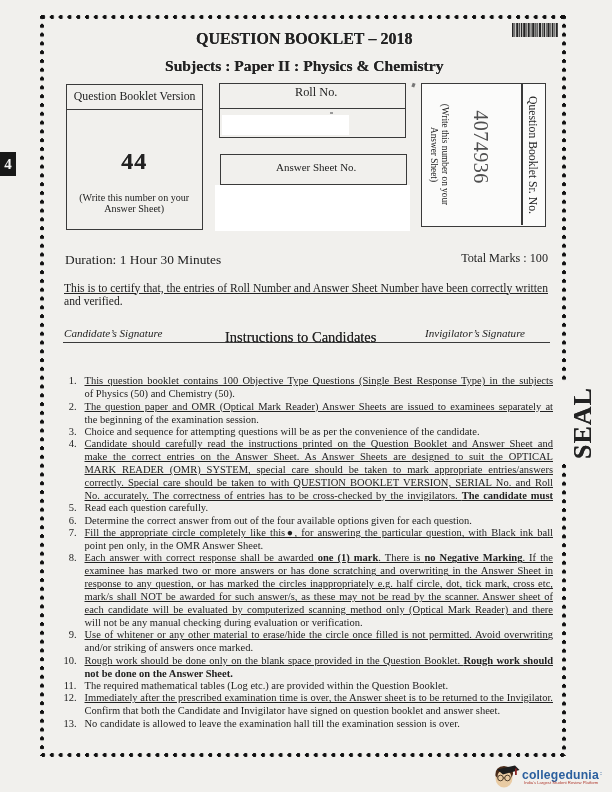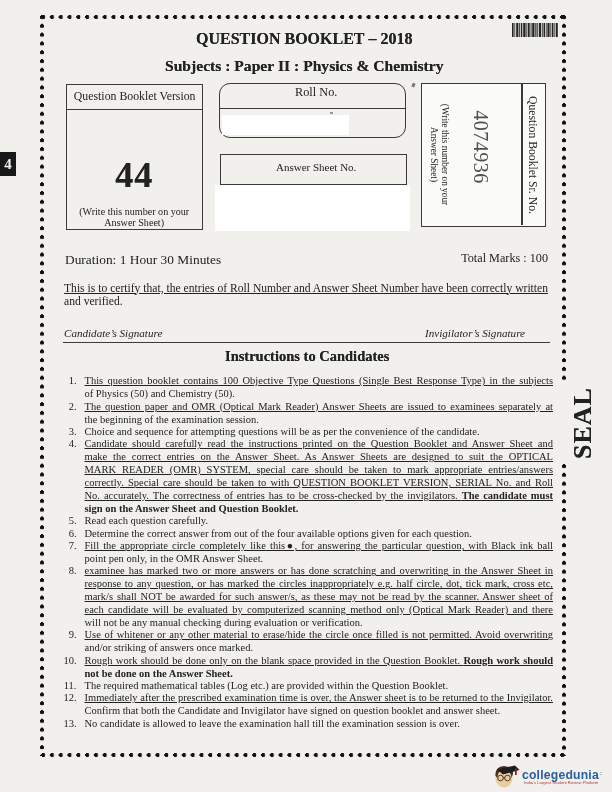--- a/index.html
+++ b/index.html
@@ -54,25 +54,25 @@
         <rect x="42.4" y="0" width="0.9" height="14"></rect>
       <rect x="44.0" y="0" width="1.8" height="14"></rect>
     </g>
   </svg>
 
   <div class="abs sh" id="title1" style="left:196px;top:30px;font-size:16px;font-weight:bold;line-height:17px;white-space:nowrap;">QUESTION&nbsp;BOOKLET&nbsp;–&nbsp;2018</div>
   <div class="abs sh" id="title2" style="left:165px;top:48.5px;font-size:15.6px;font-weight:bold;line-height:17px;white-space:nowrap;margin-top:8px;">Subjects&nbsp;:&nbsp;Paper&nbsp;II&nbsp;:&nbsp;Physics&nbsp;&amp;&nbsp;Chemistry</div>
 
   <div class="abs box" style="left:65.5px;top:83.5px;width:135.4px;height:144px;">
     <div class="ctr" style="border-bottom:1.3px solid #3a3a3a;height:19.5px;font-size:11.8px;line-height:13px;padding-top:5.2px;padding-left:1px;">Question Booklet Version</div>
-    <div class="ctr sh" style="margin-top:49px;font-size:36px;line-height:32px;font-weight:bold;letter-spacing:1px;">44</div>
+    <div class="ctr sh" style="margin-top:35px;font-size:24px;line-height:32px;font-weight:bold;letter-spacing:1px;">44</div>
     <div class="ctr" style="margin-top:14.5px;font-size:10.1px;line-height:11.5px;">(Write this number on your<br>Answer Sheet)</div>
   </div>
 
-  <div class="abs box" style="left:219px;top:83px;width:185.4px;height:53.4px;border-radius:11px;">
+  <div class="abs box" style="left:219px;top:83px;width:185.4px;height:53.4px;">
     <div class="ctr" style="border-bottom:1.3px solid #3a3a3a;height:22.7px;font-size:12.3px;line-height:13px;padding-top:1.5px;padding-left:7px;">Roll No.</div>
   </div>
   <div class="abs" style="left:222px;top:115px;width:127px;height:20px;background:#fff;"></div>
 
   <div class="abs box" style="left:220px;top:154px;width:185.4px;height:29.4px;">
     <div class="ctr" style="font-size:11px;line-height:13px;padding-top:5.5px;padding-left:5px;">Answer Sheet No.</div>
   </div>
   <div class="abs" style="left:215px;top:184.5px;width:195px;height:46px;background:#fff;"></div>
 
   <div class="abs box" style="left:421px;top:83px;width:123.2px;height:142.2px;background:#fbfbfa;"></div>
@@ -89,21 +89,21 @@
 
   <div class="abs" id="cert" style="left:64px;top:281.5px;width:484px;font-size:11.6px;line-height:13.2px;">
     <div class="l j">This is to certify that, the entries of Roll Number and Answer Sheet Number have been correctly written</div>
     <div class="l">and verified.</div>
   </div>
 
   <div class="abs" id="sig1" style="left:64px;top:327px;font-size:11.1px;line-height:12px;font-style:italic;">Candidate’s Signature</div>
   <div class="abs" id="sig2" style="left:400px;top:327px;width:150px;text-align:center;font-size:11.1px;line-height:12px;font-style:italic;">Invigilator’s Signature</div>
   <div class="abs" style="left:63px;top:342px;width:487px;height:1.2px;background:#3a3a3a;"></div>
 
-  <div class="abs sh" id="ih" style="left:225px;top:349px;font-size:14.5px;line-height:15px;font-weight:bold;white-space:nowrap;">Instructions to Candidates</div>
+  <div class="abs sh" id="ih" style="left:225px;top:330px;font-size:14.5px;line-height:15px;font-weight:normal;white-space:nowrap;">Instructions to Candidates</div>
 
   <div class="abs" id="list" style="left:59.5px;top:375.3px;width:493.5px;font-size:10.5px;line-height:12.9px;">
     <div class="it">
         <span class="no">1.</span>
       <div class="l j">This question booklet contains 100 Objective Type Questions (Single Best Response Type) in the subjects</div>
       <div class="l">of Physics (50) and Chemistry (50).</div>
     </div>
     <div class="it" style="margin-top:-0.5px;">
         <span class="no">2.</span>
       <div class="l j">The question paper and OMR (Optical Mark Reader) Answer Sheets are issued to examinees separately at</div>
@@ -113,37 +113,37 @@
         <span class="no">3.</span>
       <div class="l">Choice and sequence for attempting questions will be as per the convenience of the candidate.</div>
     </div>
     <div class="it" style="margin-top:-0.5px;">
         <span class="no">4.</span>
       <div class="l j">Candidate should carefully read the instructions printed on the Question Booklet and Answer Sheet and</div>
       <div class="l j">make the correct entries on the Answer Sheet. As Answer Sheets are designed to suit the OPTICAL</div>
       <div class="l j">MARK READER (OMR) SYSTEM, special care should be taken to mark appropriate entries/answers</div>
       <div class="l j">correctly. Special care should be taken to with QUESTION BOOKLET VERSION, SERIAL No. and Roll</div>
       <div class="l j">No. accurately. The correctness of entries has to be cross-checked by the invigilators. <b>The candidate must</b></div>
-      <div class="l"><b>sign on the Answer Sheet and Question Booklet.</b></div>
     </div>
     <div class="it" style="margin-top:-0.5px;">
         <span class="no">5.</span>
       <div class="l">Read each question carefully.</div>
     </div>
     <div class="it" style="margin-top:-0.5px;">
         <span class="no">6.</span>
       <div class="l">Determine the correct answer from out of the four available options given for each question.</div>
     </div>
     <div class="it" style="margin-top:-0.5px;">
         <span class="no">7.</span>
       <div class="l j">Fill the appropriate circle completely like this●, for answering the particular question, with Black ink ball</div>
       <div class="l">point pen only, in the OMR Answer Sheet.</div>
     </div>
     <div class="it" style="margin-top:-0.5px;">
         <span class="no">8.</span>
+      <div class="l j">Each answer with correct response shall be awarded <b>one (1) mark</b>. There is <b>no Negative Marking</b>. If the</div>
       <div class="l j">examinee has marked two or more answers or has done scratching and overwriting in the Answer Sheet in</div>
       <div class="l j">response to any question, or has marked the circles inappropriately e.g. half circle, dot, tick mark, cross etc,</div>
       <div class="l j">mark/s shall NOT be awarded for such answer/s, as these may not be read by the scanner. Answer sheet of</div>
       <div class="l j">each candidate will be evaluated by computerized scanning method only (Optical Mark Reader) and there</div>
       <div class="l">will not be any manual checking during evaluation or verification.</div>
     </div>
     <div class="it" style="margin-top:-0.5px;">
         <span class="no">9.</span>
       <div class="l j">Use of whitener or any other material to erase/hide the circle once filled is not permitted. Avoid overwriting</div>
       <div class="l">and/or striking of answers once marked.</div>

